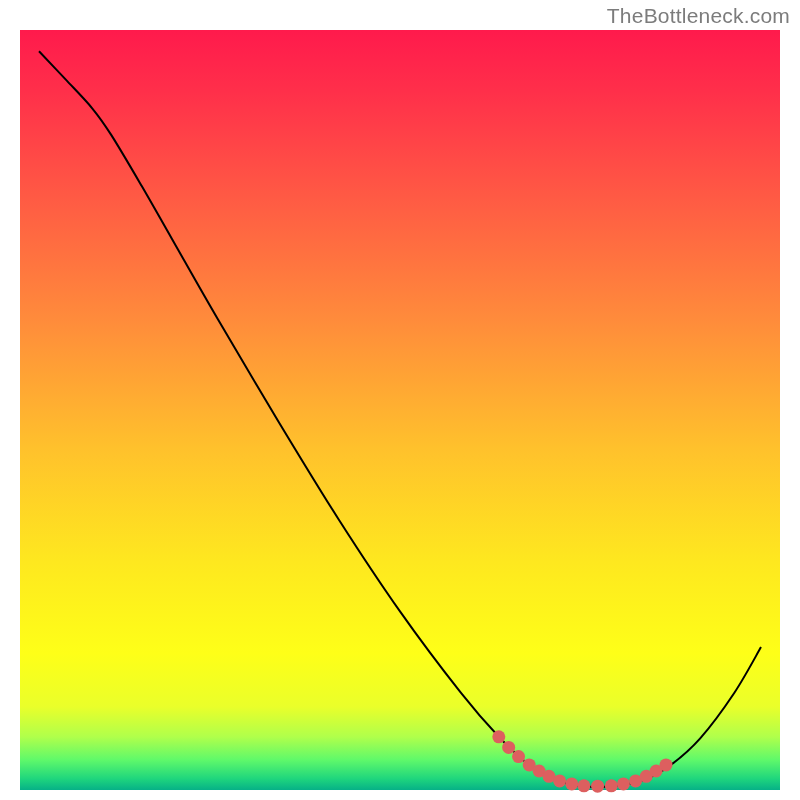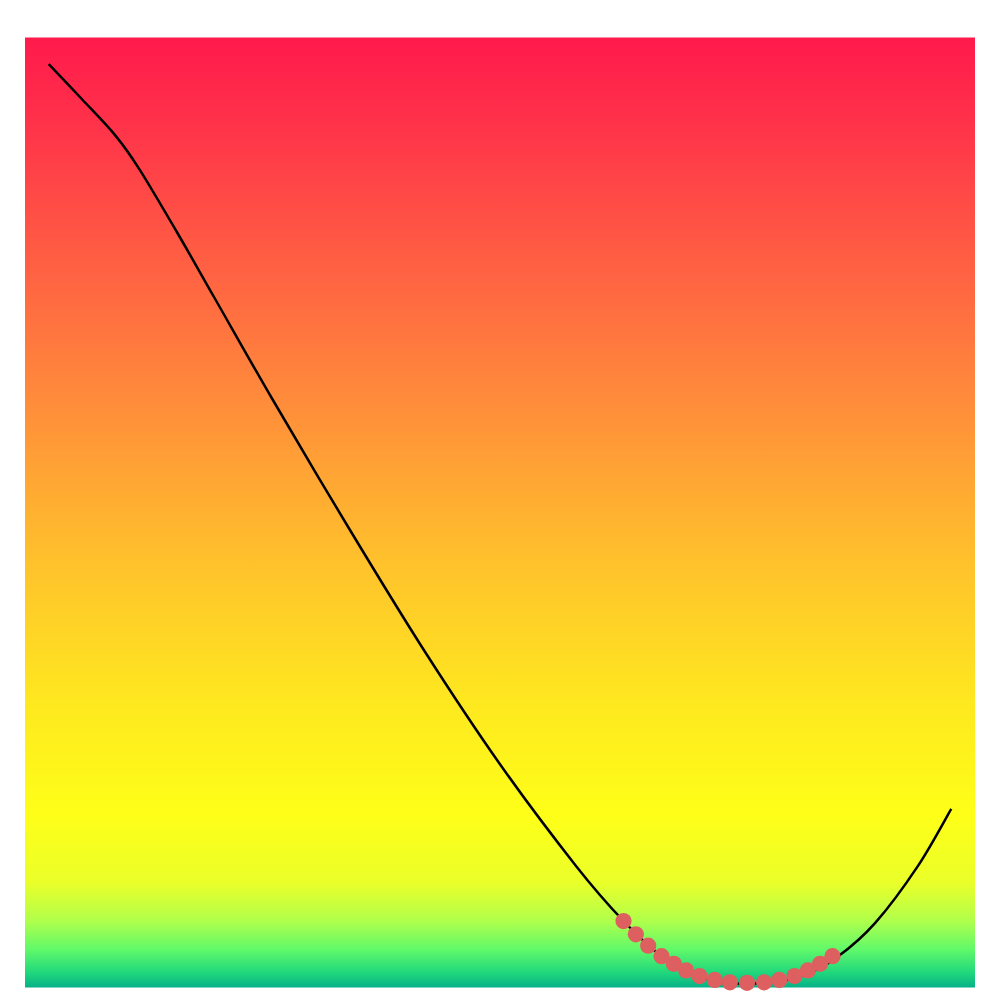--- a/index.html
+++ b/index.html
@@ -27,20 +27,21 @@
     z-index: 10;
   }
   svg {
     display: block;
   }
 </style>
 </head>
 <body>
 <div class="wrap">
 
+<div class="watermark">TheBottleneck.com</div>
 
 <svg id="chart-svg" width="800" height="800">
   <defs>
     <linearGradient id="bg-grad" x1="0" y1="0" x2="0" y2="1">
           <stop offset="0%" stop-color="#ff1a4c"></stop>
           <stop offset="8%" stop-color="#ff2f4a"></stop>
           <stop offset="22%" stop-color="#ff5a44"></stop>
           <stop offset="38%" stop-color="#ff8b3b"></stop>
           <stop offset="55.00000000000001%" stop-color="#ffc12c"></stop>
           <stop offset="70%" stop-color="#fee81f"></stop>

